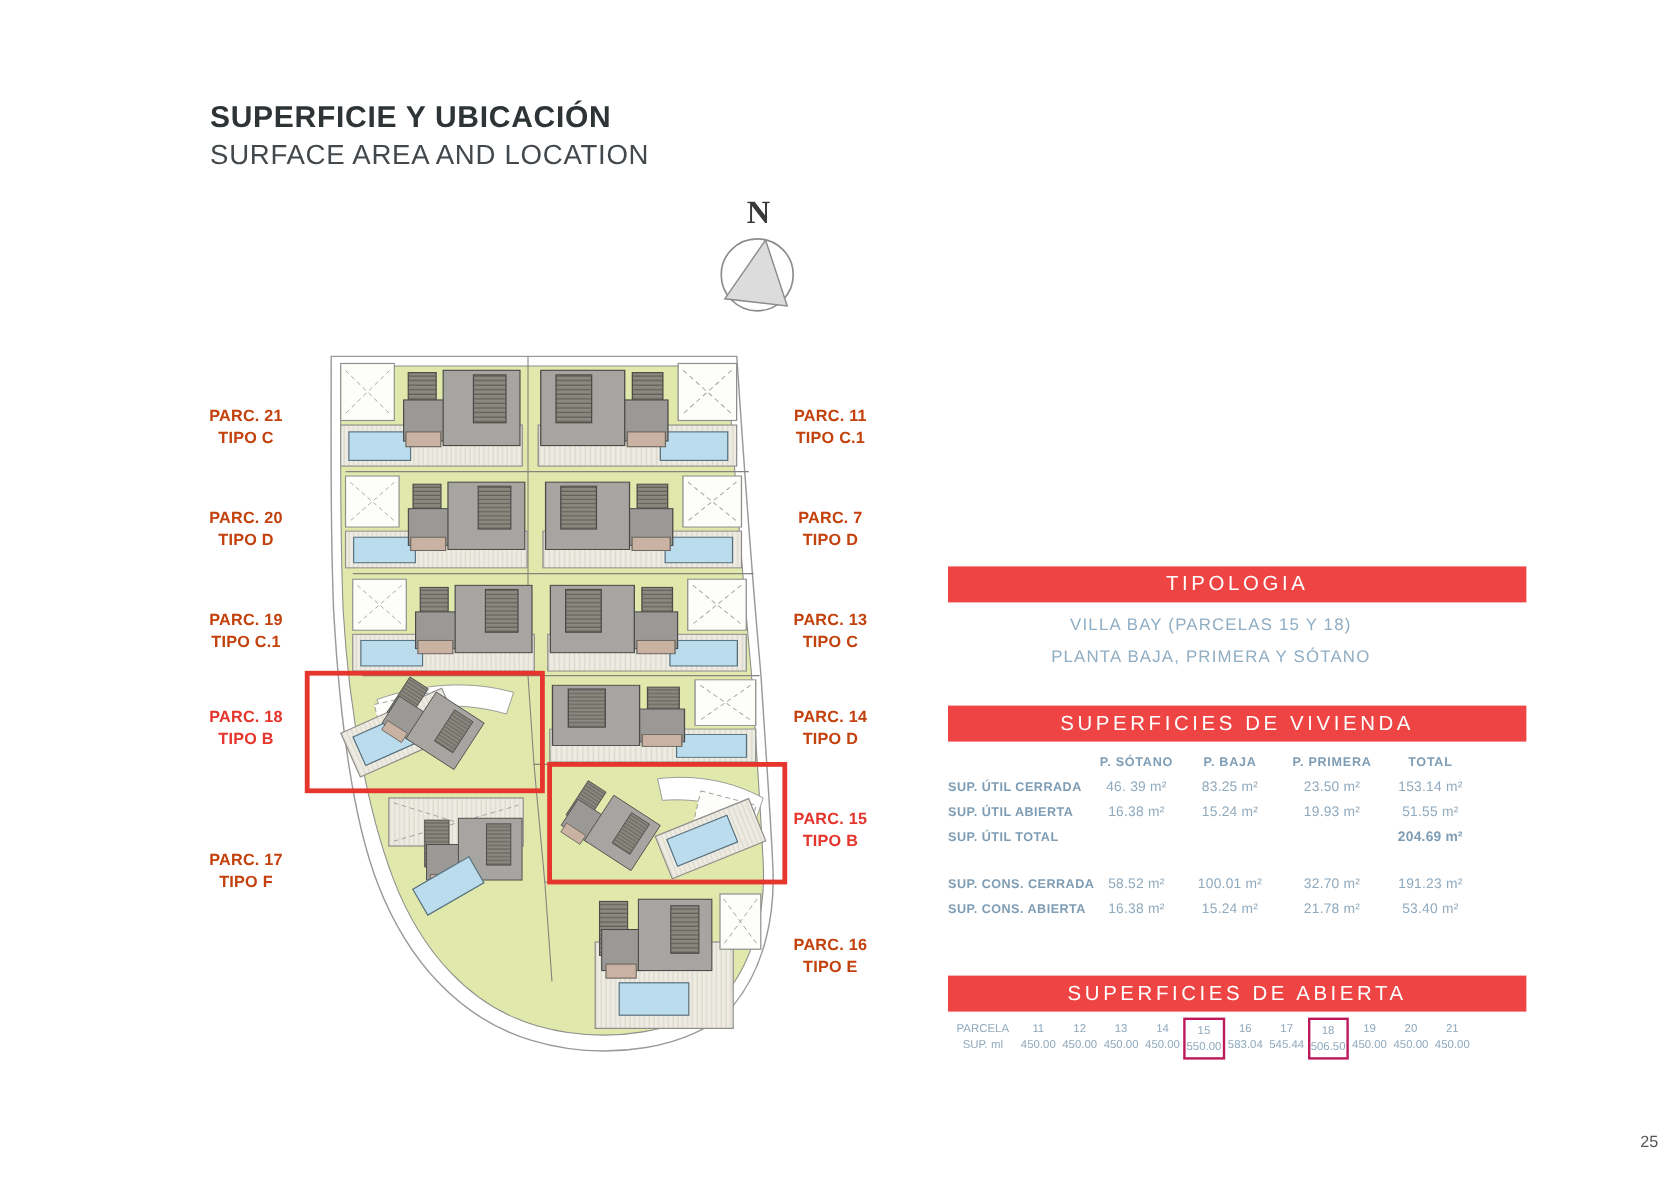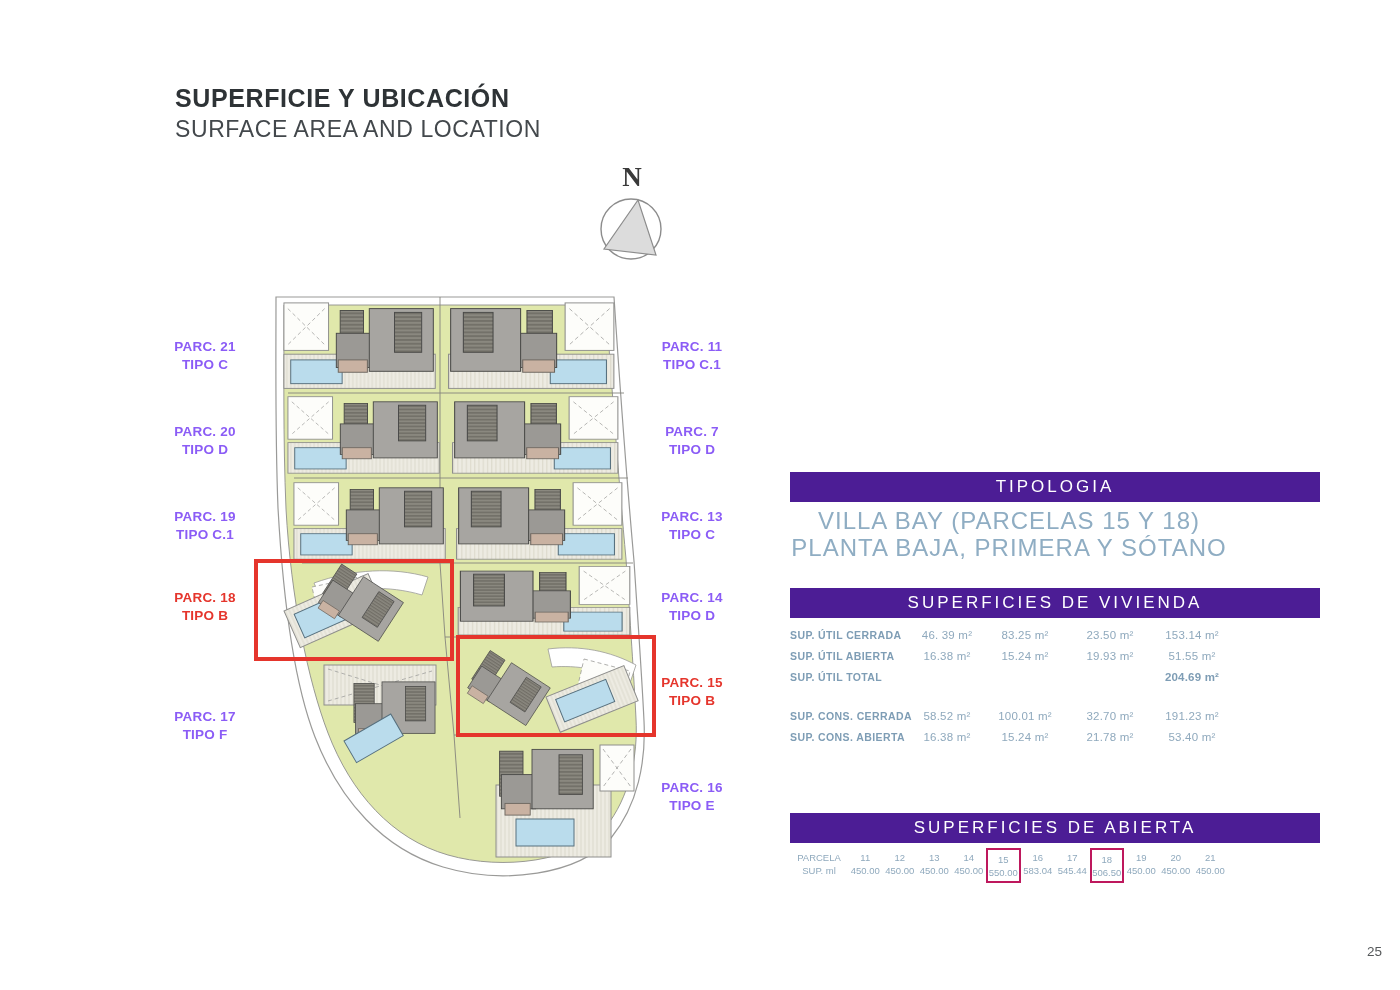--- a/index.html
+++ b/index.html
@@ -10,30 +10,30 @@
   
   #title{left:175px;top:84px;font-size:25px;font-weight:700;letter-spacing:.6px;color:#2e3336;}
   #subtitle{left:175px;top:116px;font-size:23px;font-weight:400;letter-spacing:.6px;color:#43484c;}
 
   
   #compass{left:597px;top:162px;width:70px;text-align:center;}
   #compass .n{font-family:"Liberation Serif",serif;font-size:27px;font-weight:700;color:#3a3a3a;line-height:30px;}
 
   
   .plabel{width:124px;text-align:center;font-size:13.5px;font-weight:600;line-height:18px;
-          letter-spacing:.2px;color:#8b5cf6;}
+          letter-spacing:.2px;color:#c2410c;}
   .plabel.red{color:#e5352c;}
   .plabel div{white-space:nowrap;}
 
   
-  .band{left:790px;width:530px;height:30px;background:#4c1d95;color:#ffffff;
+  .band{left:790px;width:482px;height:30px;background:#ef4444;color:#ffffff;
         display:flex;align-items:center;justify-content:center;
         font-size:17px;font-weight:400;letter-spacing:3px;}
   #tipo-lines{left:790px;top:507px;width:438px;text-align:center;color:#8fadc3;
-              font-size:24px;line-height:27px;letter-spacing:1px;font-weight:400;}
+              font-size:14px;line-height:27px;letter-spacing:1px;font-weight:400;}
 
   #viv-table{left:790px;top:624px;width:438px;color:#8fa9bd;}
   .viv-row{display:grid;grid-template-columns:118px 78px 78px 92px 72px;height:21px;align-items:center;}
   .viv-row .c{text-align:center;font-size:11.5px;letter-spacing:.2px;white-space:nowrap;}
   .viv-row .lbl{text-align:left;font-weight:700;font-size:10.5px;letter-spacing:.4px;color:#7e9db5;}
   .viv-row.head .c{font-weight:700;font-size:10.5px;letter-spacing:.6px;color:#7e9db5;}
   .viv-gap{height:18px;}
   .c.t{font-weight:700;color:#7e9db5;}
 
   #par-table{left:790px;top:848px;width:440px;display:grid;
@@ -208,20 +208,27 @@
   </div>
 
   <div class="abs band" style="top:472px;">TIPOLOGIA</div>
   <div class="abs" id="tipo-lines">
     <div>VILLA BAY (PARCELAS 15 Y 18)</div>
     <div>PLANTA BAJA, PRIMERA Y SÓTANO</div>
   </div>
 
   <div class="abs band" style="top:588px;">SUPERFICIES DE VIVIENDA</div>
   <div class="abs" id="viv-table">
+    <div class="viv-row head">
+      <div class="c lbl"></div>
+      <div class="c">P. SÓTANO</div>
+      <div class="c">P. BAJA</div>
+      <div class="c">P. PRIMERA</div>
+      <div class="c">TOTAL</div>
+    </div>
     <div class="viv-row">
       <div class="c lbl">SUP. ÚTIL CERRADA</div>
       <div class="c">46. 39 m²</div>
       <div class="c">83.25 m²</div>
       <div class="c">23.50 m²</div>
       <div class="c">153.14 m²</div>
     </div>
     <div class="viv-row">
       <div class="c lbl">SUP. ÚTIL ABIERTA</div>
       <div class="c">16.38 m²</div>

